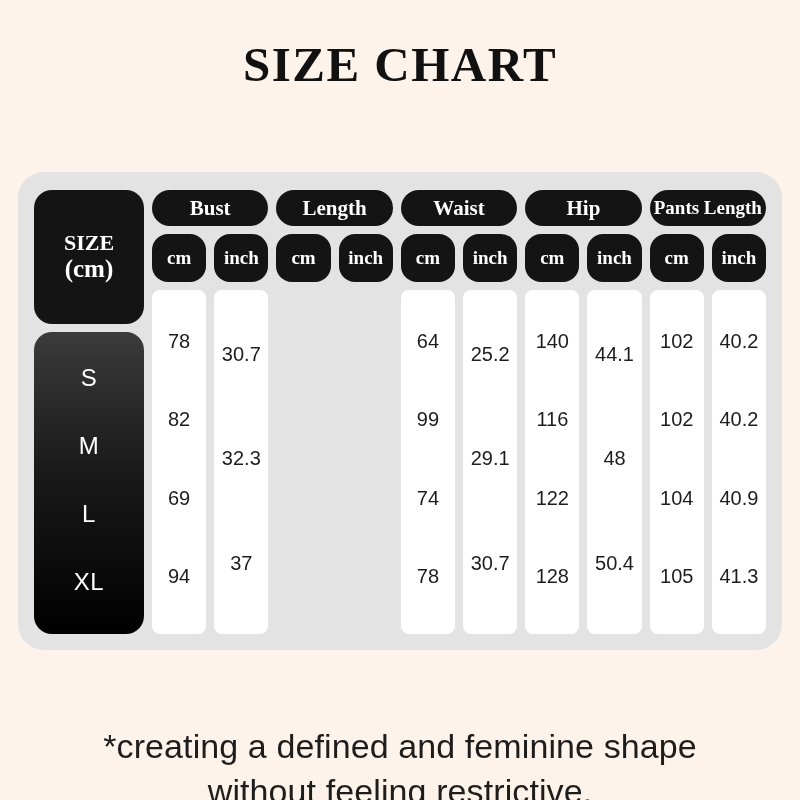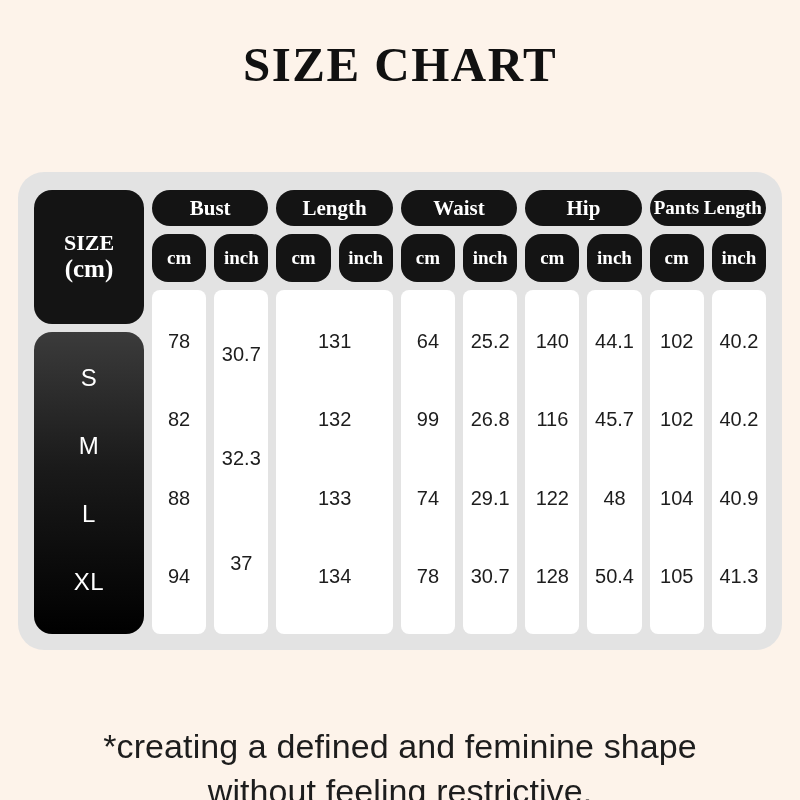--- a/index.html
+++ b/index.html
@@ -212,63 +212,56 @@
       <div class="measure-col">
         <div class="group-head">Bust</div>
         <div class="unit-row">
           <div class="unit-chip">cm</div>
           <div class="unit-chip">inch</div>
         </div>
         <div class="value-row">
           <div class="value-col">
             <div class="cell">78</div>
             <div class="cell">82</div>
-            <div class="cell">88</div>
+            <div class="cell">69</div>
             <div class="cell">94</div>
           </div>
           <div class="value-col">
             <div class="cell">30.7</div>
             <div class="cell">32.3</div>
             <div class="cell">37</div>
           </div>
         </div>
       </div>
 
       <div class="measure-col">
         <div class="group-head">Length</div>
         <div class="unit-row">
           <div class="unit-chip">cm</div>
           <div class="unit-chip">inch</div>
         </div>
         <div class="value-row">
-          <div class="value-col">
-            <div class="cell">131</div>
-            <div class="cell">132</div>
-            <div class="cell">133</div>
-            <div class="cell">134</div>
-          </div>
         </div>
       </div>
 
       <div class="measure-col">
         <div class="group-head">Waist</div>
         <div class="unit-row">
           <div class="unit-chip">cm</div>
           <div class="unit-chip">inch</div>
         </div>
         <div class="value-row">
           <div class="value-col">
             <div class="cell">64</div>
             <div class="cell">99</div>
             <div class="cell">74</div>
             <div class="cell">78</div>
           </div>
           <div class="value-col">
             <div class="cell">25.2</div>
-            <div class="cell">26.8</div>
             <div class="cell">29.1</div>
             <div class="cell">30.7</div>
           </div>
         </div>
       </div>
 
       <div class="measure-col">
         <div class="group-head">Hip</div>
         <div class="unit-row">
           <div class="unit-chip">cm</div>
@@ -276,21 +269,20 @@
         </div>
         <div class="value-row">
           <div class="value-col">
             <div class="cell">140</div>
             <div class="cell">116</div>
             <div class="cell">122</div>
             <div class="cell">128</div>
           </div>
           <div class="value-col">
             <div class="cell">44.1</div>
-            <div class="cell">45.7</div>
             <div class="cell">48</div>
             <div class="cell">50.4</div>
           </div>
         </div>
       </div>
 
       <div class="measure-col">
         <div class="group-head two-line">Pants Length</div>
         <div class="unit-row">
           <div class="unit-chip">cm</div>

